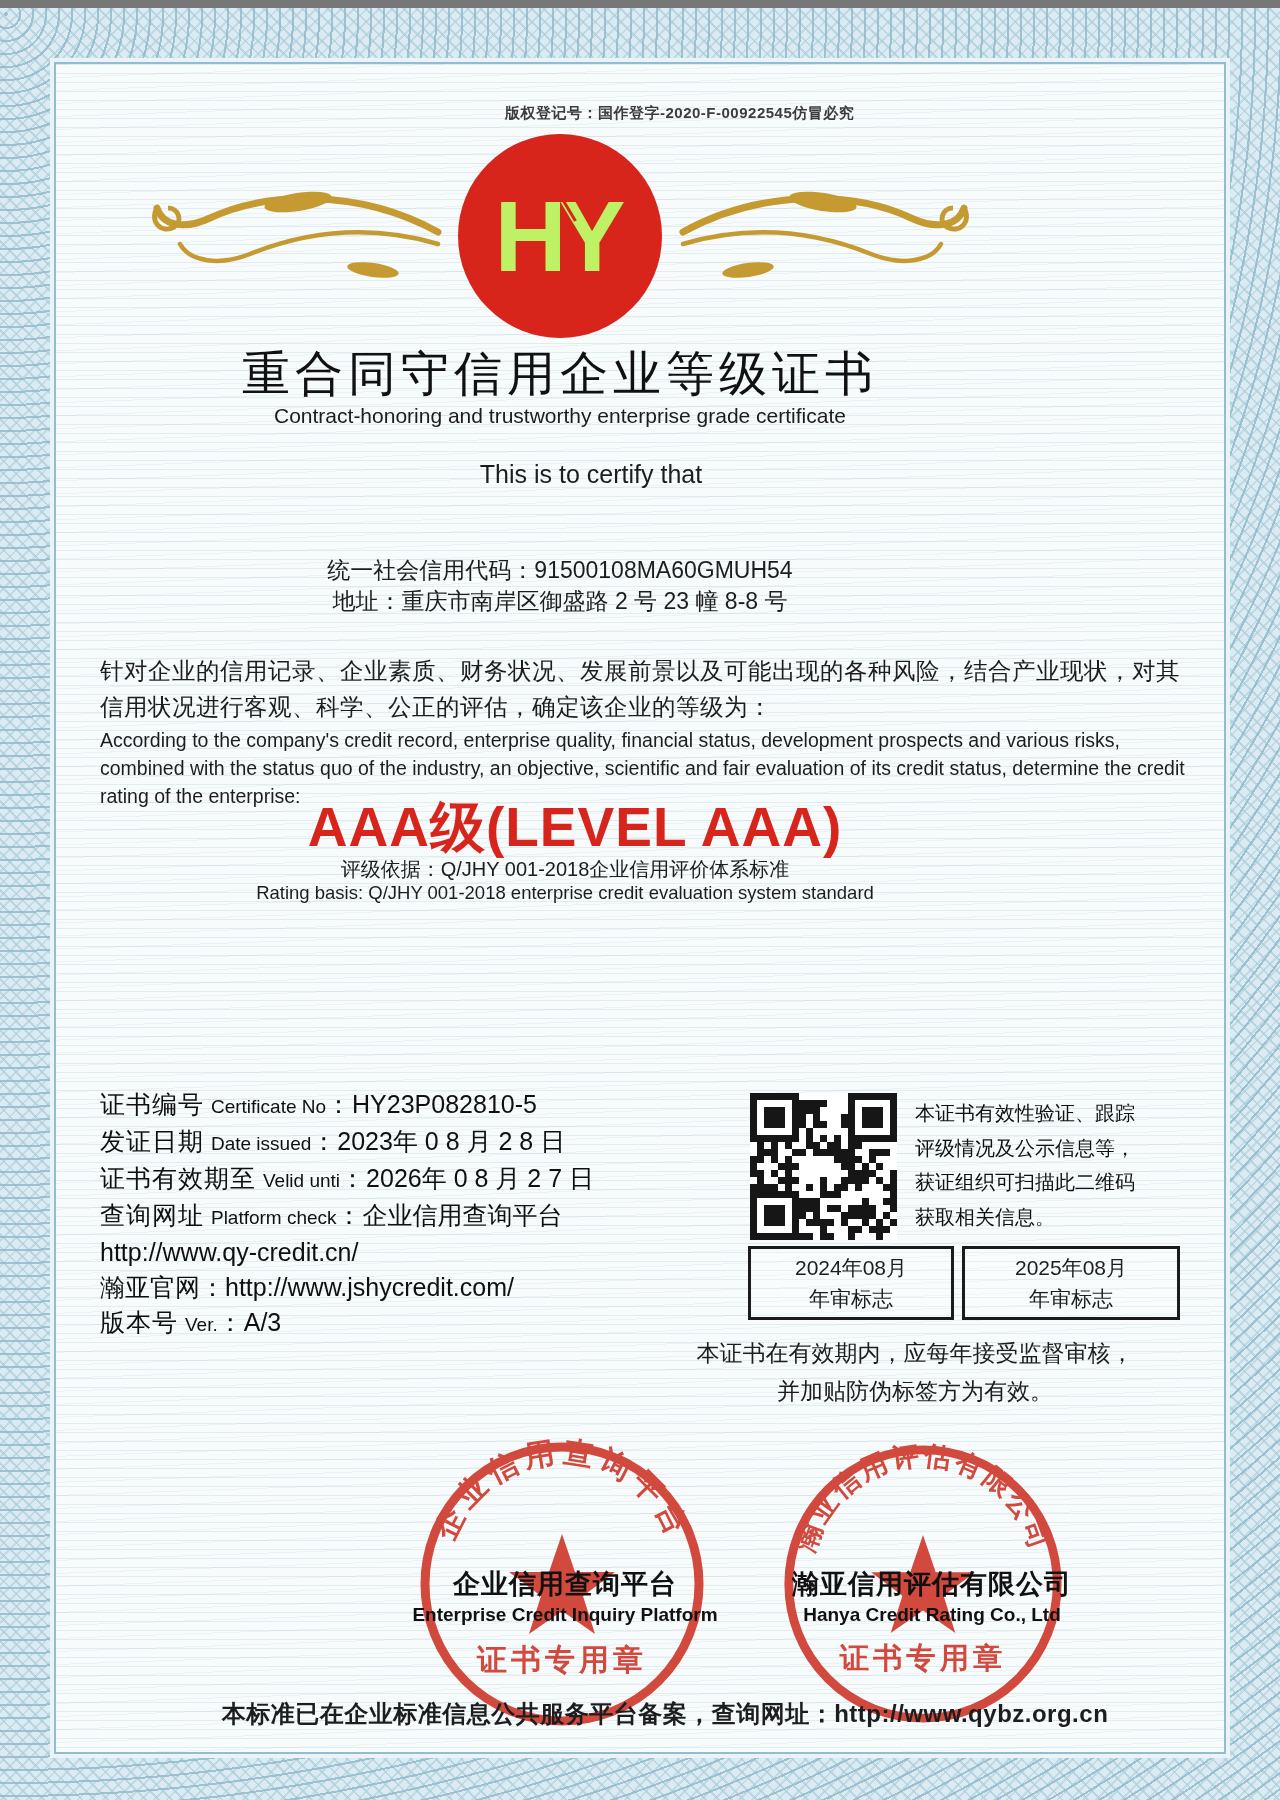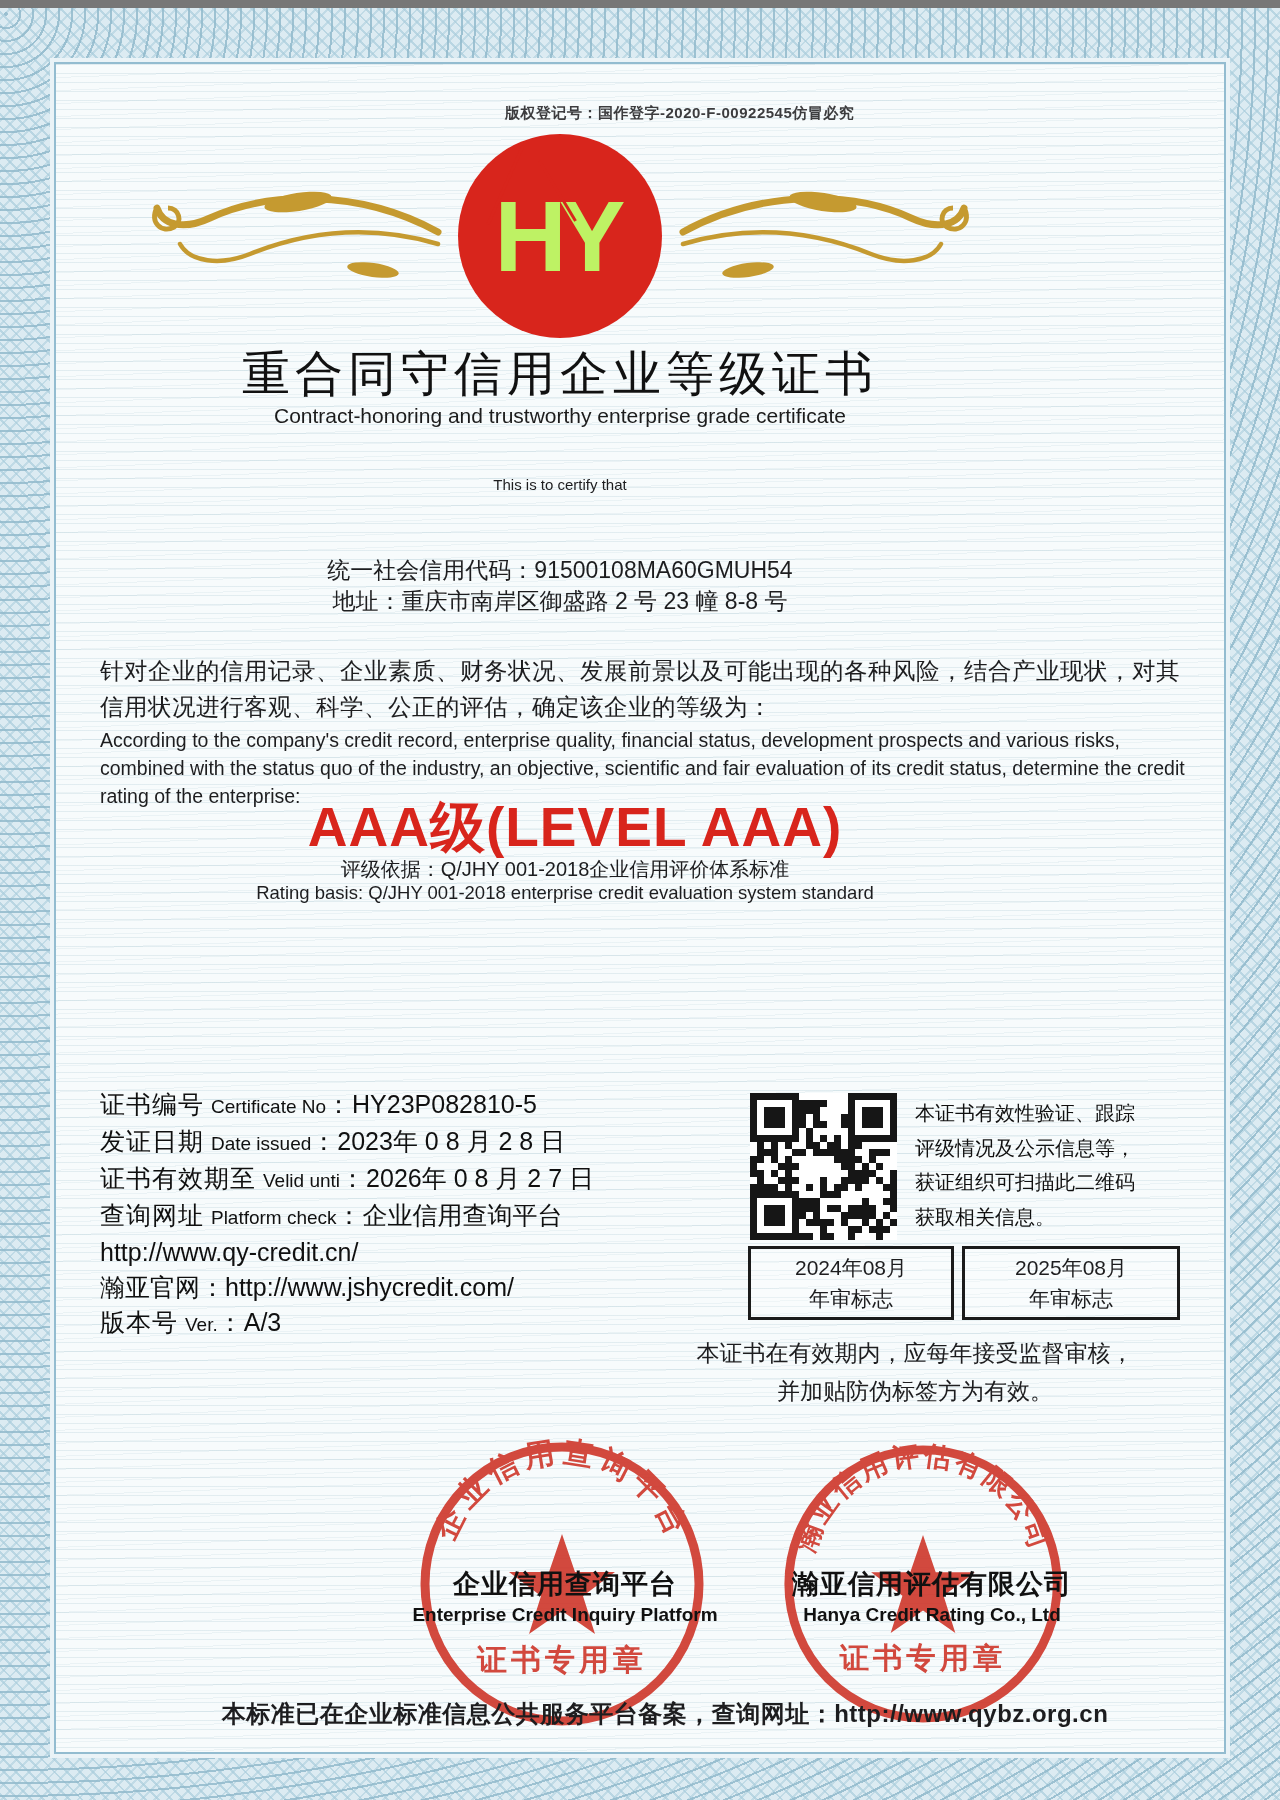--- a/index.html
+++ b/index.html
@@ -30,21 +30,21 @@
   .crack{position:absolute;background:#d8251c;}
   .crack1{width:3px;height:86px;left:46px;top:8px;transform:rotate(24deg);}
   .crack2{width:3px;height:70px;left:98px;top:22px;transform:rotate(-31deg);}
   .flourish{top:172px;width:295px;height:112px;}
   .flourish.l{left:148px;}
   .flourish.r{left:678px;transform:scaleX(-1);}
   
   .title-zh{top:334px;left:0;width:1120px;font-size:48px;font-weight:normal;letter-spacing:5px;color:#111;}
   .title-en{top:396px;left:0;width:1120px;font-size:21px;color:#1c1c1c;}
   .certify-zh{top:438px;left:0;width:1120px;font-size:26px;letter-spacing:3px;}
-  .certify-en{top:468px;left:0;width:1120px;font-size:15px;}
+  .certify-en{top:452px;left:0;width:1120px;font-size:25px;padding-left:31px;}
   .company{top:503px;left:0;width:1120px;font-size:33px;font-weight:900;letter-spacing:1px;}
   .code-line{top:547px;left:0;width:1120px;font-size:23px;}
   .addr-line{top:578px;left:0;width:1120px;font-size:23px;}
   
   .body-zh{top:645px;left:100px;width:1085px;font-size:23.5px;line-height:36px;letter-spacing:.5px;}
   .body-en{top:718px;left:100px;width:1085px;font-size:19.5px;line-height:28px;}
   .level{top:783px;left:0;width:1150px;font-size:55px;font-weight:900;color:#d8251c;letter-spacing:1px;}
   .basis-zh{top:848px;left:0;width:1130px;font-size:20px;}
   .basis-en{top:874px;left:0;width:1130px;font-size:18.5px;}
   

